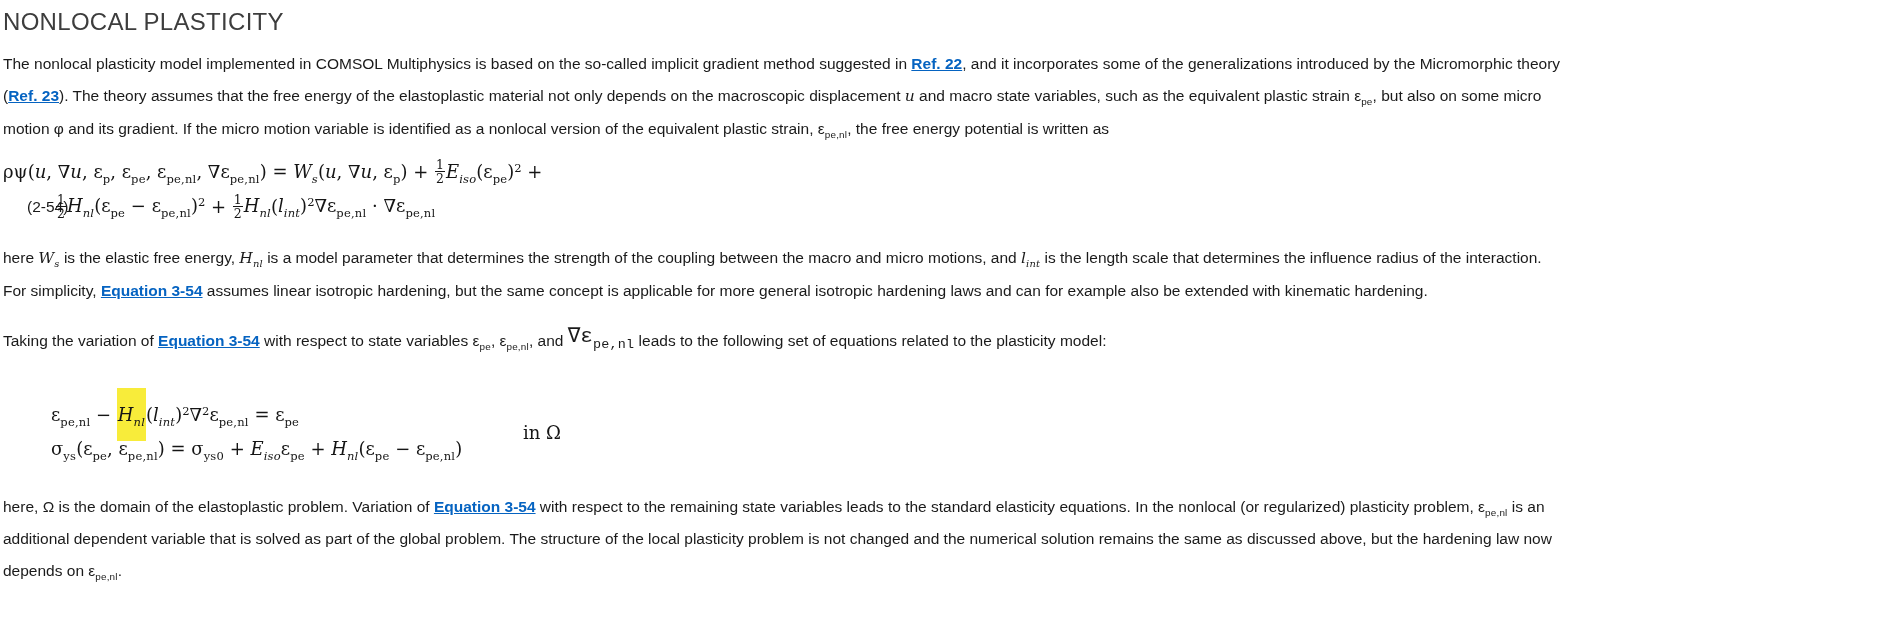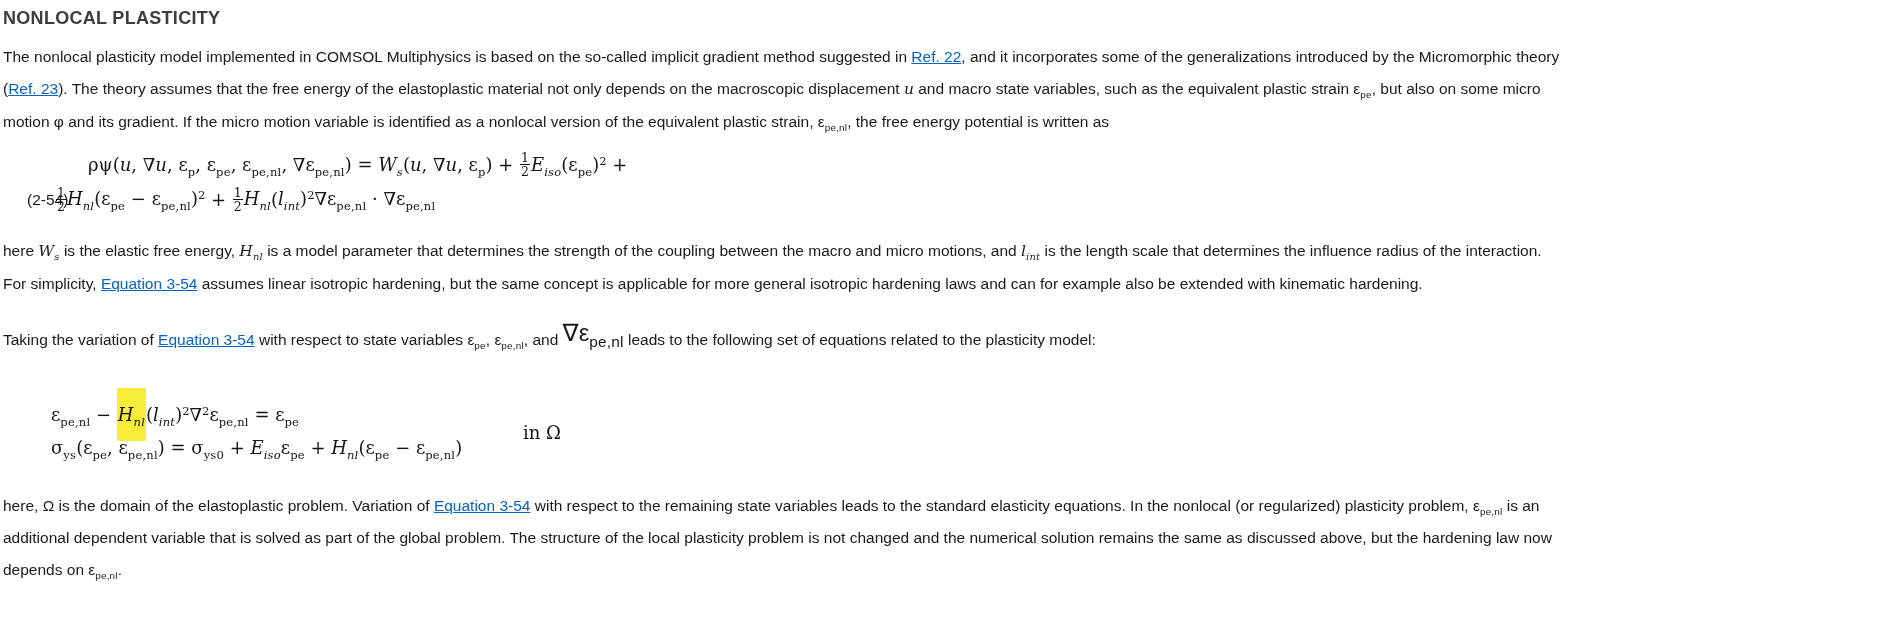--- a/index.html
+++ b/index.html
@@ -9,67 +9,68 @@
     font-size: 15.5px;
     color: #1a1a1a;
     width: 1894px;
     overflow: hidden;
   }
   .page {
     width: 1568px;
     padding: 6px 0 0 3px;
   }
   .heading {
-    font-size: 18px;
-    font-weight: 700;
+    font-size: 24px;
+    font-weight: 400;
     color: #3d3d3d;
     letter-spacing: 0.3px;
     margin: 2px 0 12px 0;
   }
   .para {
     line-height: 2.05;
     margin: 0 0 13px 0;
   }
   a.doclink {
     color: var(--link, #0563c1);
     text-decoration: underline;
     cursor: pointer;
+    font-weight: bold;
   }
   
   .mv {
     font-family: "DejaVu Serif", "Liberation Serif", serif;
     font-style: italic;
   }
   
   .ms { font-family: "DejaVu Serif", "Liberation Serif", serif; }
   .para .ms { font-family: inherit; }
   .para .ms.big {
-    font-family: Liberation Sans, sans-serif;
-    font-size: 24px;
+    font-family: Liberation Mono, monospace;
+    font-size: 21px;
     position: relative;
     top: -4px;
   }
   sub.msub {
     font-size: 0.64em;
     vertical-align: -0.42em;
     line-height: 0;
     letter-spacing: 0.2px;
   }
   sup.msup {
     font-size: 0.64em;
     vertical-align: 0.55em;
     line-height: 0;
   }
   .eq {
     font-family: "DejaVu Serif", "Liberation Serif", serif;
     font-size: 18px;
     color: #151515;
   }
   .eq1 { position: relative; margin: 14px 0 22px 0; }
-  .eq1 .eq-line-1 { margin-left: 85px; margin-bottom: 7px; }
+  .eq1 .eq-line-1 { margin-bottom: 7px; }
   .eq1 .eq-line-2 { margin-left: 52px; }
   .eq-label {
     position: absolute;
     left: 24px;
     bottom: 4px;
     font-family: "Liberation Sans", "DejaVu Sans", sans-serif;
     font-size: 15.5px;
     color: #1a1a1a;
   }
   .frac {

